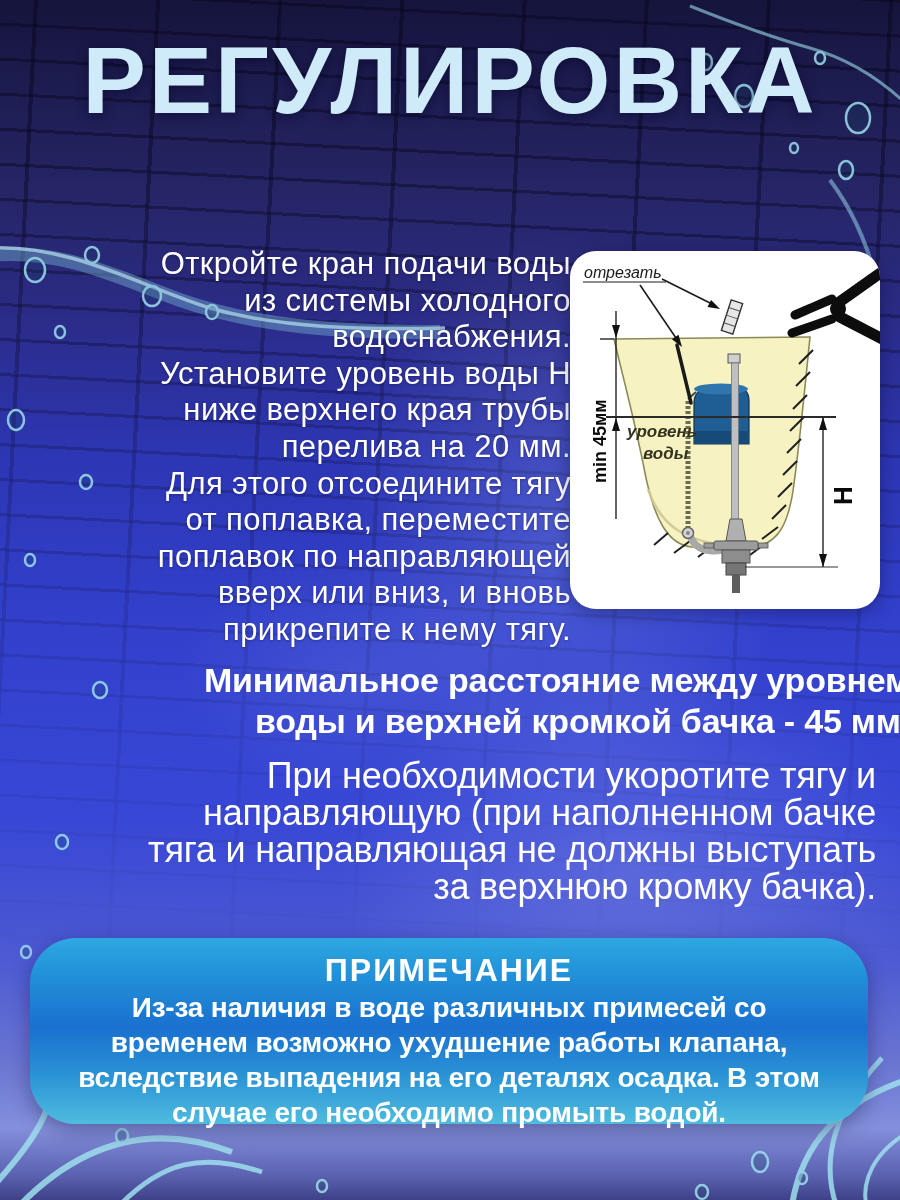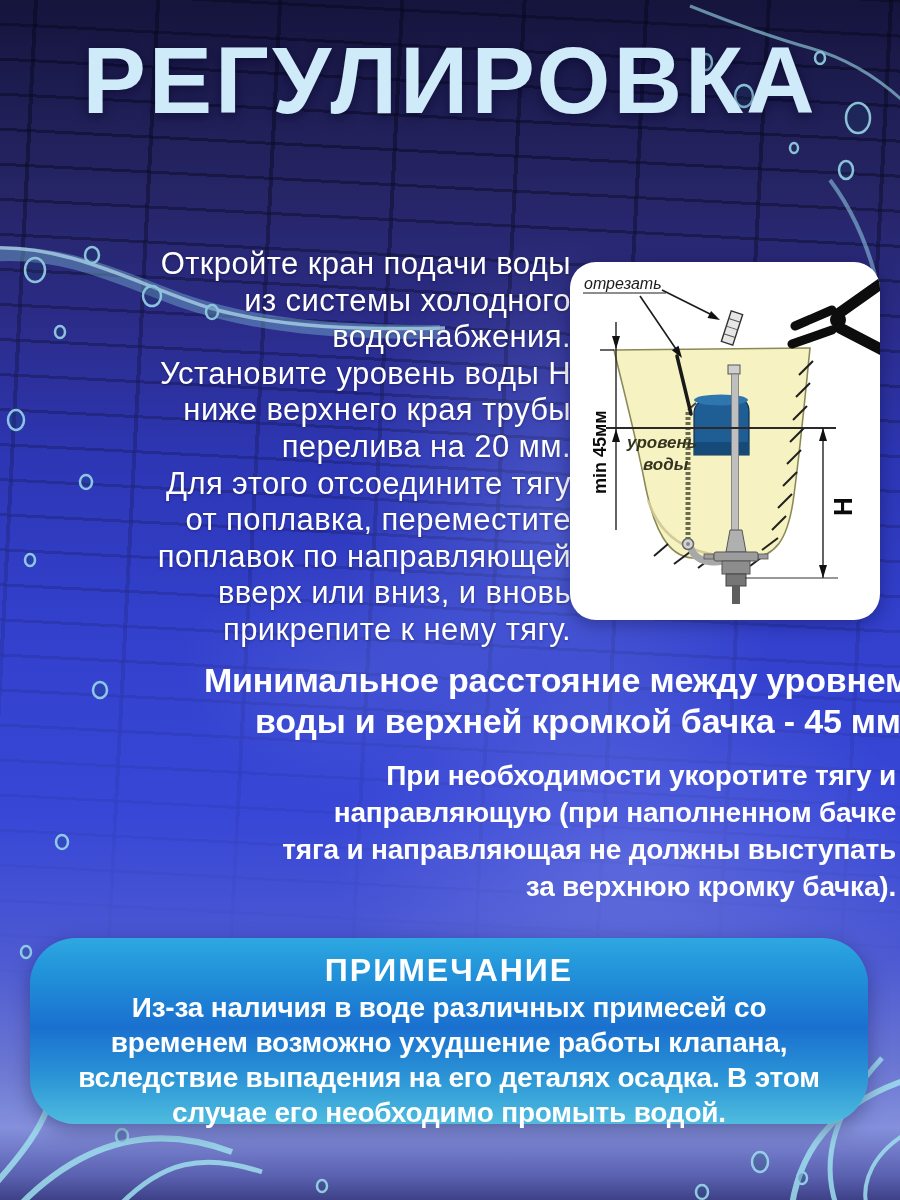--- a/index.html
+++ b/index.html
@@ -36,25 +36,25 @@
   .p1{
     left:46px;top:246px;width:525px;
     font-size:31px;line-height:36.6px;font-weight:500;letter-spacing:.4px;
     text-shadow:0 1px 3px rgba(10,10,50,.35);
   }
   .p2{
     left:56px;top:660px;width:820px;
     font-size:34px;line-height:41px;font-weight:700;letter-spacing:-.2px;margin-left:34px;
   }
   .p3{
-    left:62px;top:757px;width:834px;
-    font-size:28px;line-height:37px;font-weight:700;letter-spacing:-.2px;
+    left:42px;top:757px;width:834px;
+    font-size:36px;line-height:37px;font-weight:400;letter-spacing:-.2px;
   }
   .diagram-box{
-    position:absolute;left:570px;top:262px;width:310px;height:358px;
+    position:absolute;left:570px;top:251px;width:310px;height:358px;
     background:#ffffff;border-radius:26px;overflow:hidden;
     box-shadow:0 4px 18px rgba(5,5,40,.35);
   }
   .note{
     position:absolute;left:30px;top:938px;width:838px;height:186px;
     border-radius:46px;text-align:center;color:#fff;
     background:linear-gradient(180deg,#2ea8e1 0%, #2293da 18%, #1a70cf 48%, #2a93d6 74%, #4fbcdf 100%);
     box-shadow:0 6px 20px rgba(5,10,50,.35);
   }
   .note-title{

